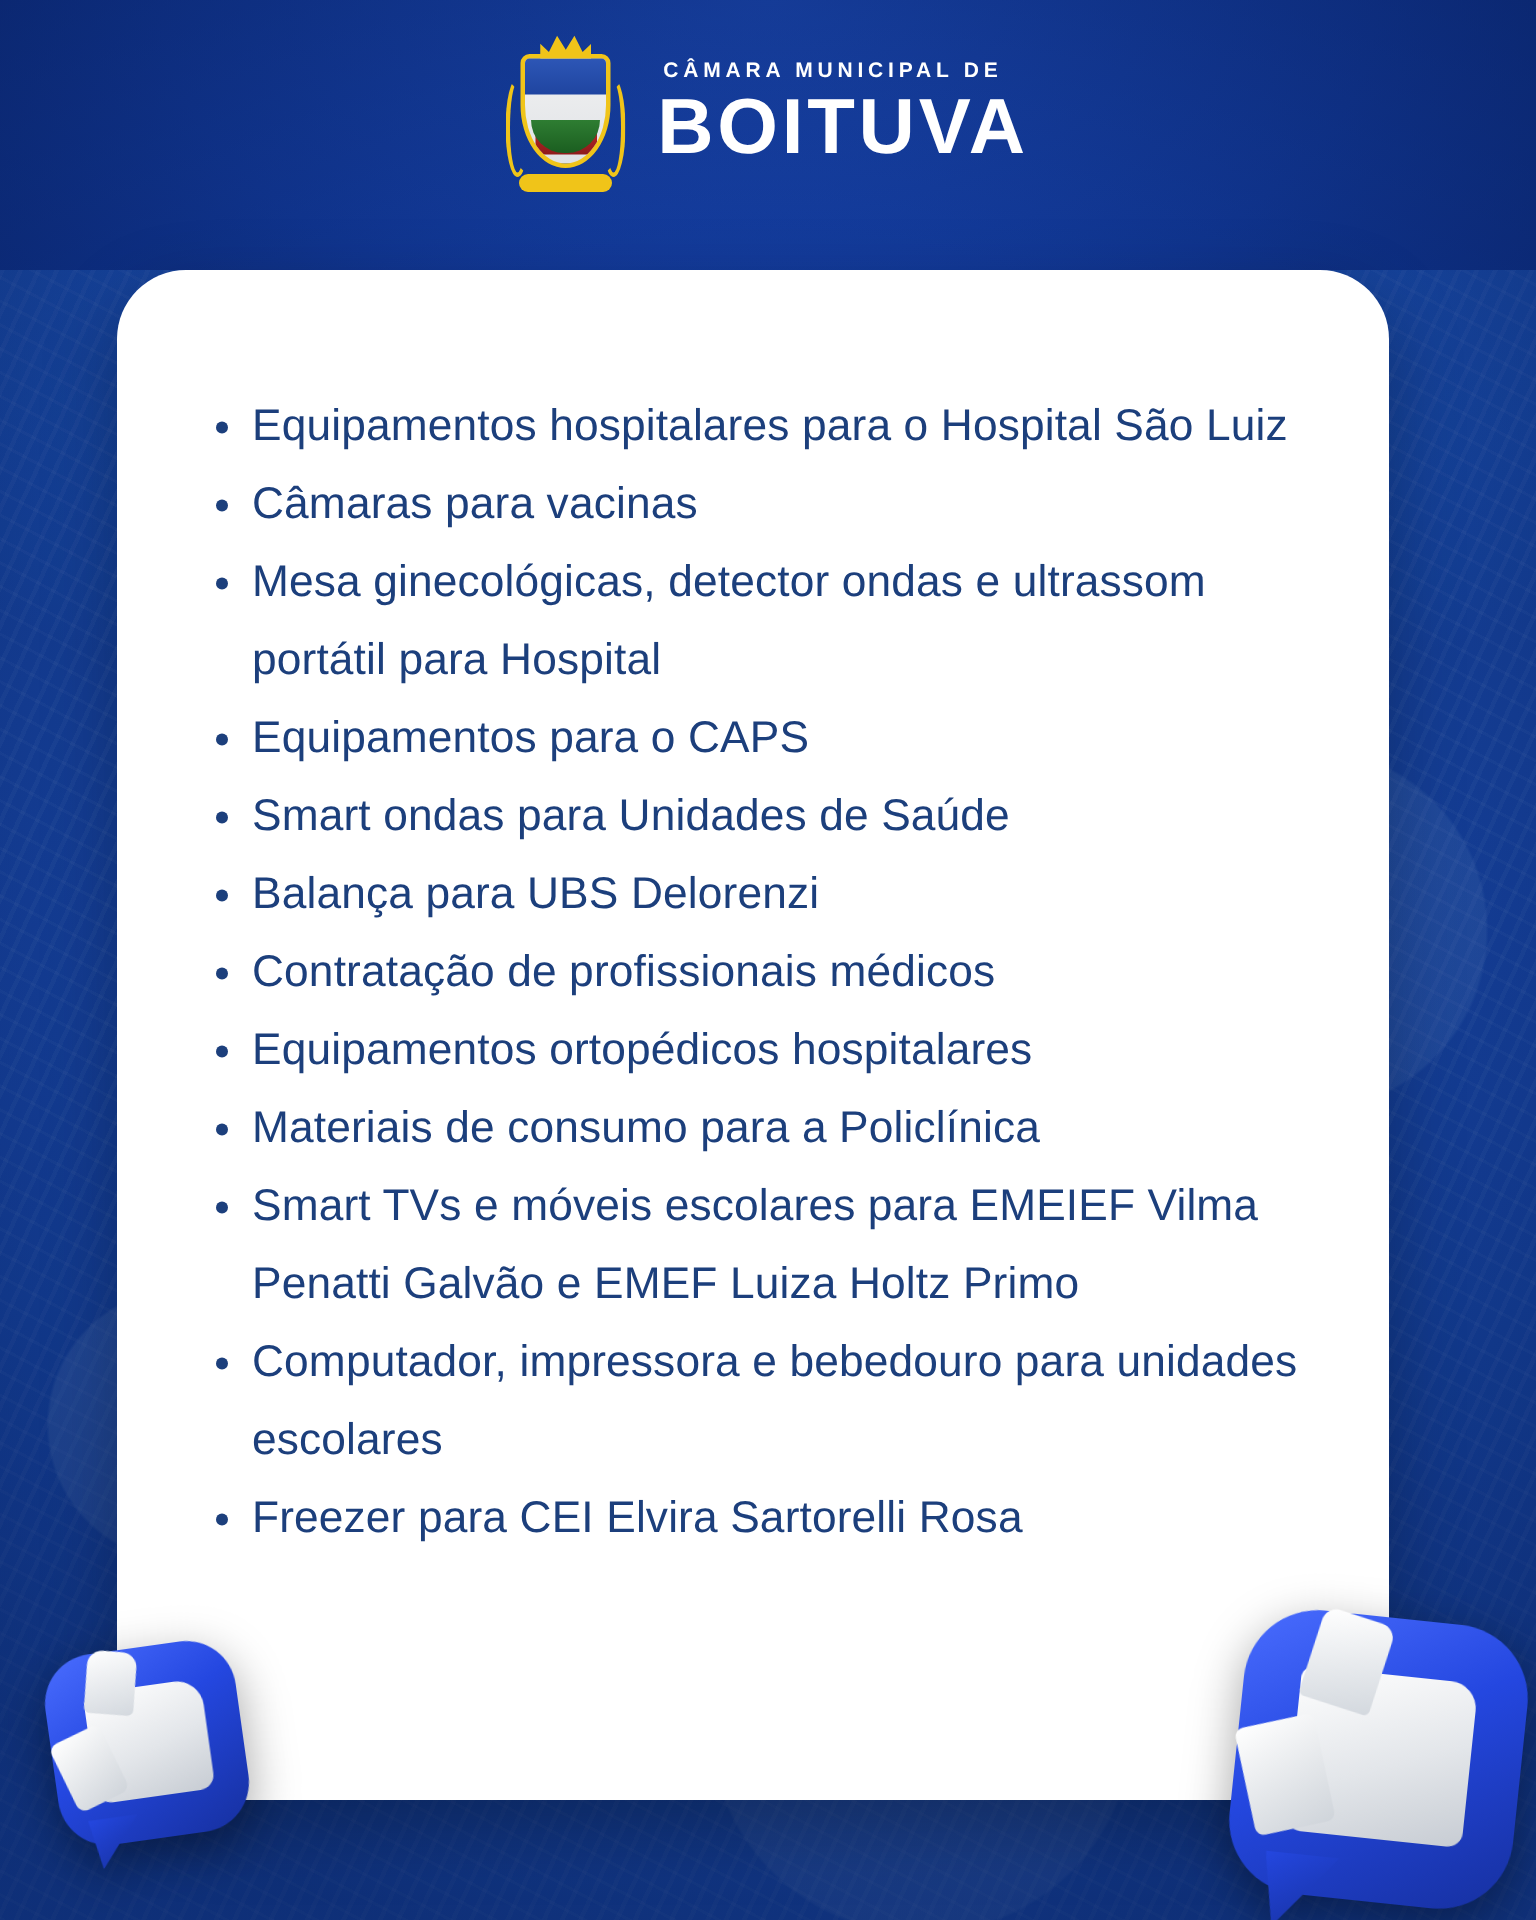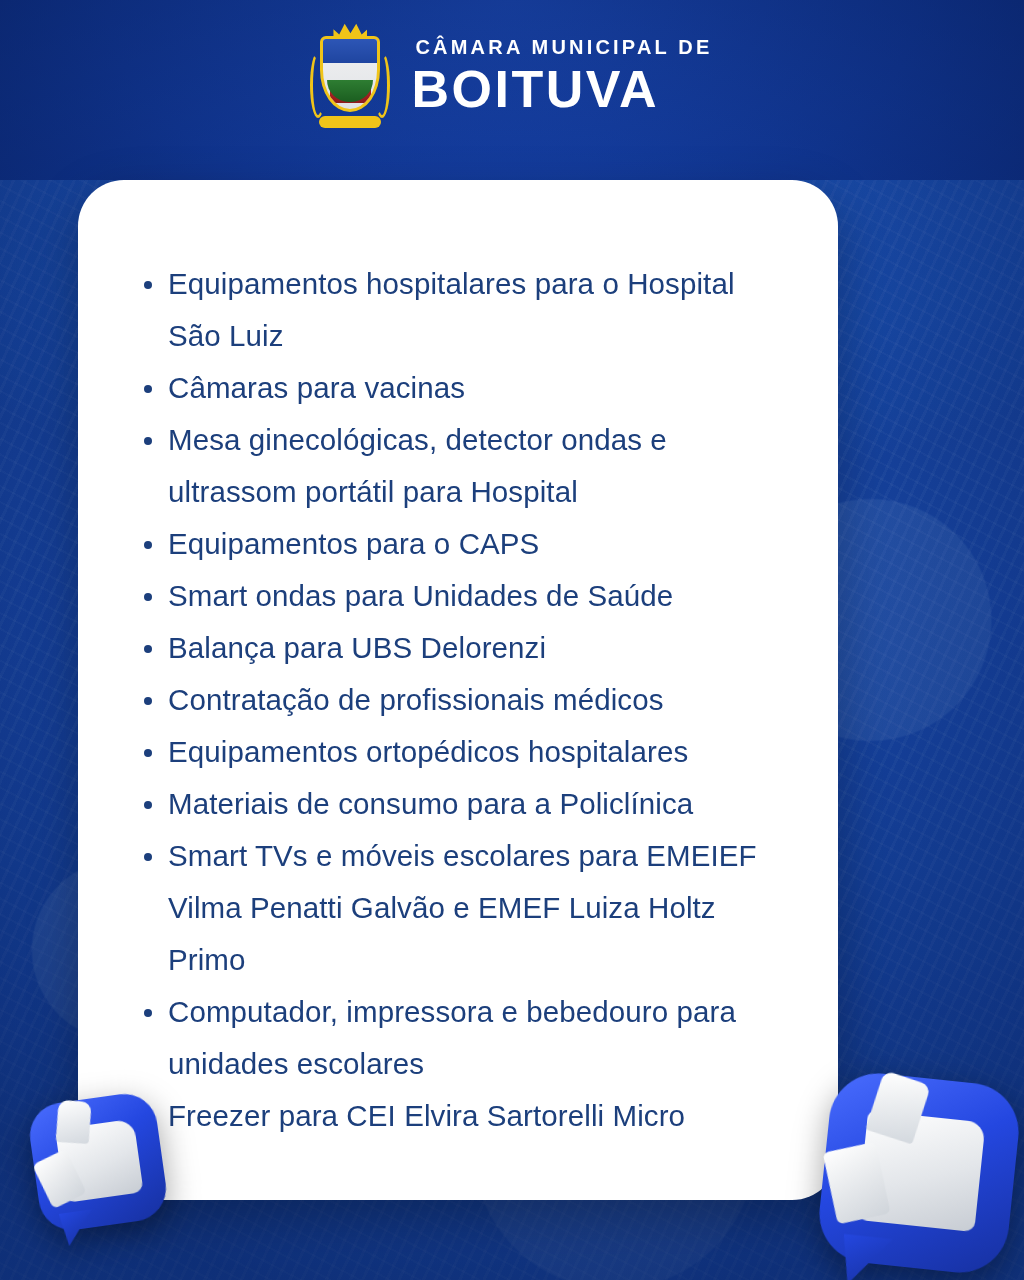--- a/index.html
+++ b/index.html
@@ -104,41 +104,41 @@
   .crest .ribbon {
     position: absolute; left: 8px; bottom: 2px;
     width: 62px; height: 12px;
     background: #f0c419;
     border-radius: 6px;
   }
 
   .titles { display: flex; flex-direction: column; align-items: flex-start; }
   .title-small {
     color: #ffffff;
-    font-size: 20px;
+    font-size: 14px;
     letter-spacing: 3.2px;
     font-weight: 600;
     line-height: 1.1;
     margin-left: 4px;
   }
   .title-big {
     color: #ffffff;
     font-size: 52px;
     font-weight: 700;
     letter-spacing: 2.5px;
     line-height: 1.05;
     margin-top: 4px;
   }
 
   
   .card {
     position: absolute;
     left: 78px;
     top: 180px;
-    width: 760px;
+    width: 848px;
     height: 1020px;
     background: #ffffff;
     border-radius: 46px;
     box-shadow: 0 18px 50px rgba(0,0,0,0.28);
     z-index: 4;
     padding: 78px 56px 40px 44px;
   }
 
   ul.items {
     list-style: none;
@@ -249,21 +249,21 @@
       <li>Câmaras para vacinas</li>
       <li>Mesa ginecológicas, detector ondas  e ultrassom portátil para Hospital</li>
       <li>Equipamentos para o CAPS</li>
       <li>Smart ondas para Unidades de Saúde</li>
       <li>Balança para UBS Delorenzi</li>
       <li>Contratação de profissionais médicos</li>
       <li>Equipamentos ortopédicos hospitalares</li>
       <li>Materiais de consumo para a Policlínica</li>
       <li>Smart TVs e móveis escolares para EMEIEF Vilma Penatti Galvão e EMEF Luiza Holtz Primo</li>
       <li>Computador, impressora e bebedouro para unidades escolares</li>
-      <li>Freezer para CEI Elvira Sartorelli Micro</li>
+      <li>Freezer para CEI Elvira Sartorelli Rosa</li>
     </ul>
   </div>
 
   <div class="thumb thumb-left">
     <div class="bubble"></div>
     <div class="hand"></div>
   </div>
 
   <div class="thumb thumb-right">
     <div class="bubble"></div>

